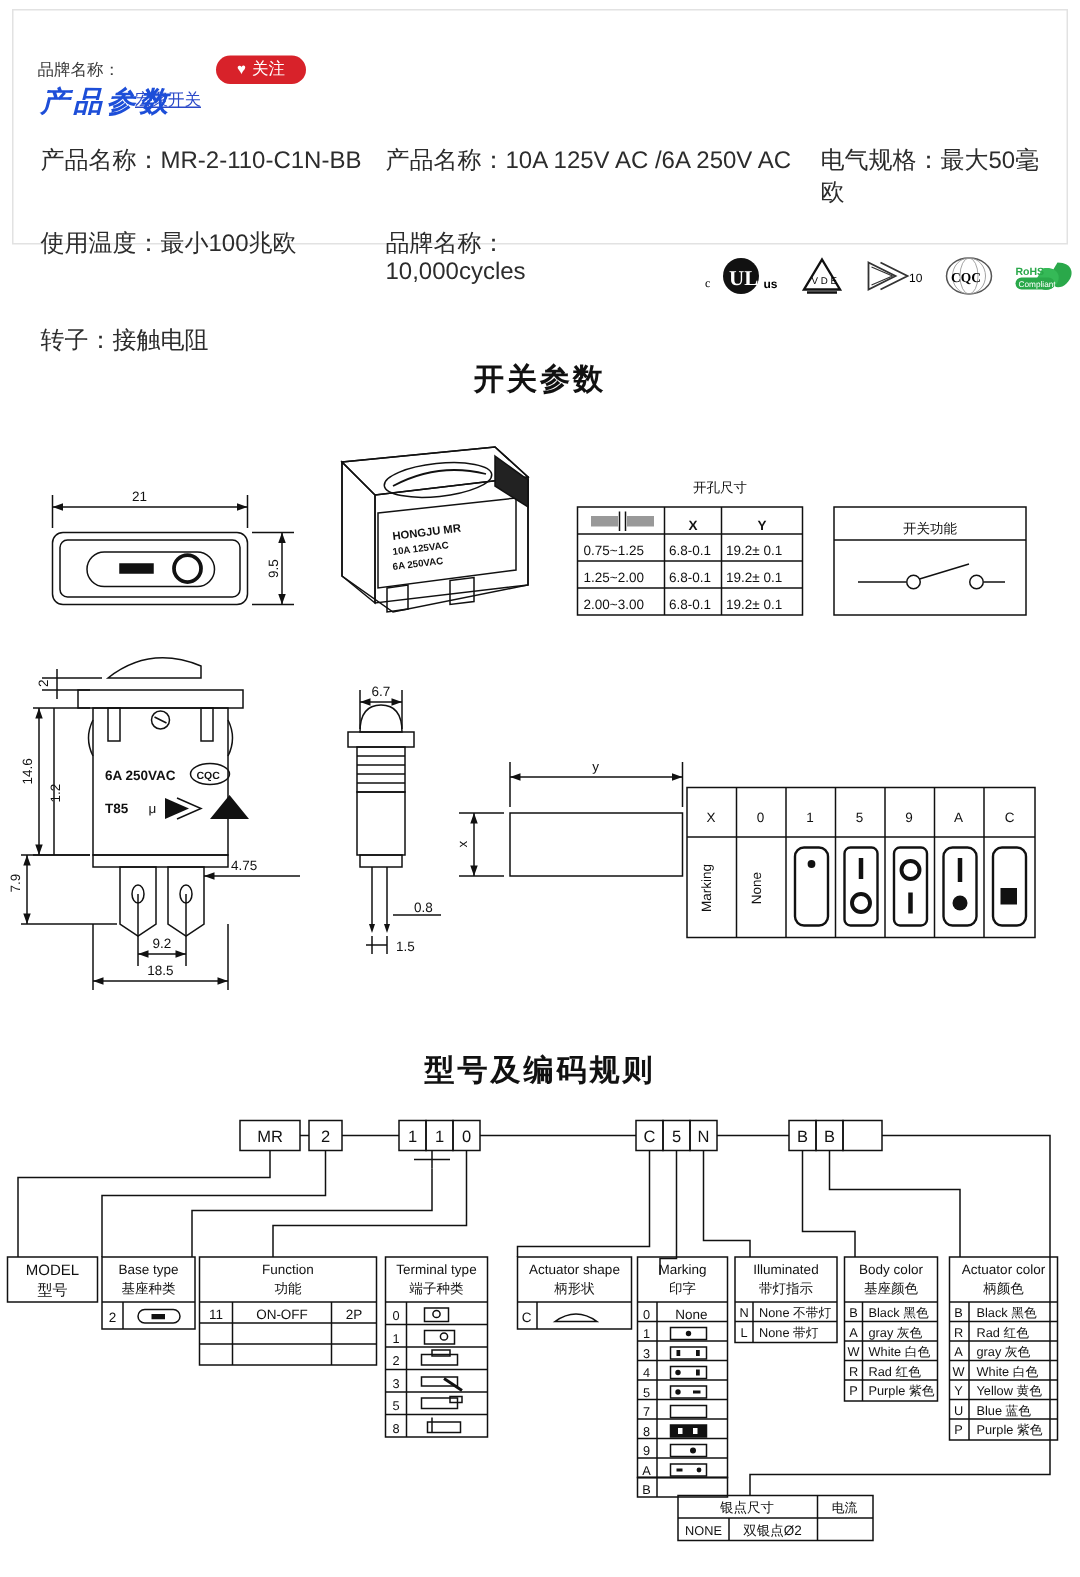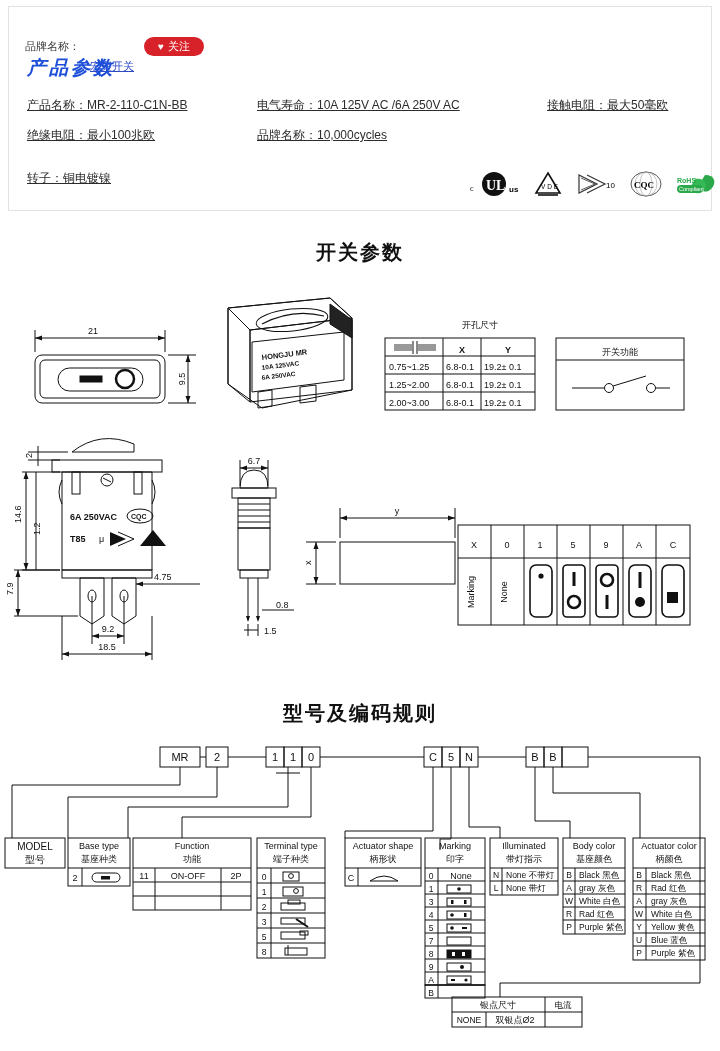--- a/index.html
+++ b/index.html
@@ -6,38 +6,38 @@
   body{
     width:720px;height:1051px;
     background:#ffffff;
     font-family:"Liberation Sans","DejaVu Sans",sans-serif;
     color:#1a1a1a;
     position:relative;
     overflow:hidden;
   }
   
   .spec-panel{
-    position:absolute;left:8px;top:6px;width:704px;height:205px;
+    position:absolute;left:8px;top:6px;width:704px;height:157px;
     border:1px solid #e2e2e2;background:#fff;box-sizing:border-box;
   }
   .brand-row{position:absolute;left:16px;top:12px;display:flex;align-items:center;gap:10px;}
   .brand-label{font-size:11px;color:#3a3a3a;}
   .brand-name{font-size:11px;color:#2b49c8;margin-top:40px;}
   .follow-btn{
     background:#d8222a;color:#fff;border-radius:11px;
     font-size:11px;padding:3px 14px;display:flex;align-items:center;gap:4px;
     border:none;cursor:pointer;line-height:1.2;
   }
   .heart{font-size:10px;color:#fff;}
   .panel-title{
     position:absolute;left:18px;top:48px;font-size:19px;font-weight:bold;
     font-style:italic;font-family:"DejaVu Serif",serif;letter-spacing:3px;color:#1d4ed8;
   }
   .spec-grid{position:absolute;left:18px;top:90px;width:670px;}
-  .spec-row{display:flex;margin-bottom:13px;font-size:12px;color:#2c2c2c;text-decoration:underline;}
+  .spec-row{display:flex;margin-bottom:13px;font-size:16px;color:#2c2c2c;}
   .col-a{width:230px;}
   .col-b{width:290px;}
   .col-c{width:150px;}
   .certs{position:absolute;left:460px;top:162px;display:flex;align-items:center;gap:12px;}
   .cert{height:30px;display:flex;align-items:center;}
   
   .section-title{
     position:absolute;width:100%;text-align:center;
     font-size:20px;font-weight:bold;color:#111;letter-spacing:2px;
     font-family:"DejaVu Sans",sans-serif;
@@ -61,32 +61,32 @@
       <span class="heart">♥</span>
       <span>关注</span>
     </button>
   </div>
 
   <div class="panel-title">产品参数</div>
 
   <div class="spec-grid">
     <div class="spec-row">
       <div class="col-a">产品名称：MR-2-110-C1N-BB</div>
-      <div class="col-b">电气寿命：10A  125V  AC /6A  250V  AC</div>
-      <div class="col-c">接触电阻：最大50毫欧</div>
+      <div class="col-b">产品名称：10A  125V  AC /6A  250V  AC</div>
+      <div class="col-c">电气规格：最大50毫欧</div>
     </div>
     <div class="spec-row">
-      <div class="col-a">绝缘电阻：最小100兆欧</div>
+      <div class="col-a">使用温度：最小100兆欧</div>
       <div class="col-c">品牌名称：10,000cycles</div>
     </div>
     <div class="spec-row">
       <div class="col-c"></div>
     </div>
     <div class="spec-row">
-      <div class="col-b">转子：铜电镀镍</div>
+      <div class="col-b">转子：接触电阻</div>
       <div class="col-c"></div>
     </div>
   </div>
 
   <div class="certs">
     <span class="cert">
       <svg width="52" height="30" viewBox="0 0 52 30">
         <text x="1" y="22" font-size="8" font-family="Liberation Serif, serif">c</text>
         <circle cx="25" cy="15" r="12" fill="#111"></circle>
         <text x="17" y="21" font-size="14" font-weight="bold" fill="#fff" font-family="Liberation Serif, serif">UL</text>

